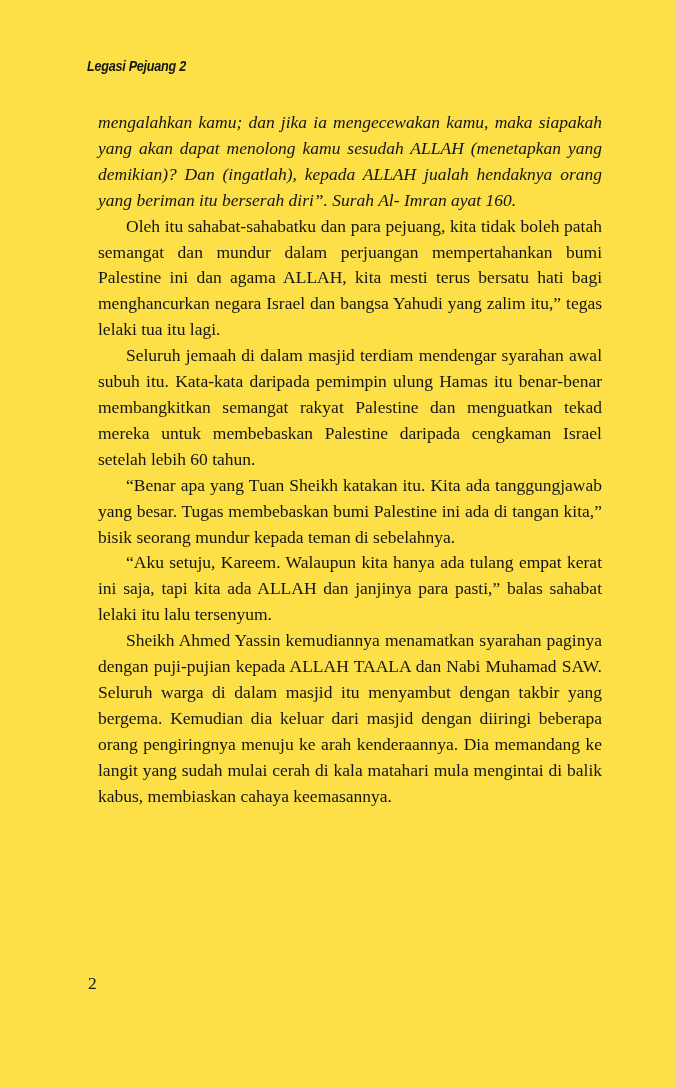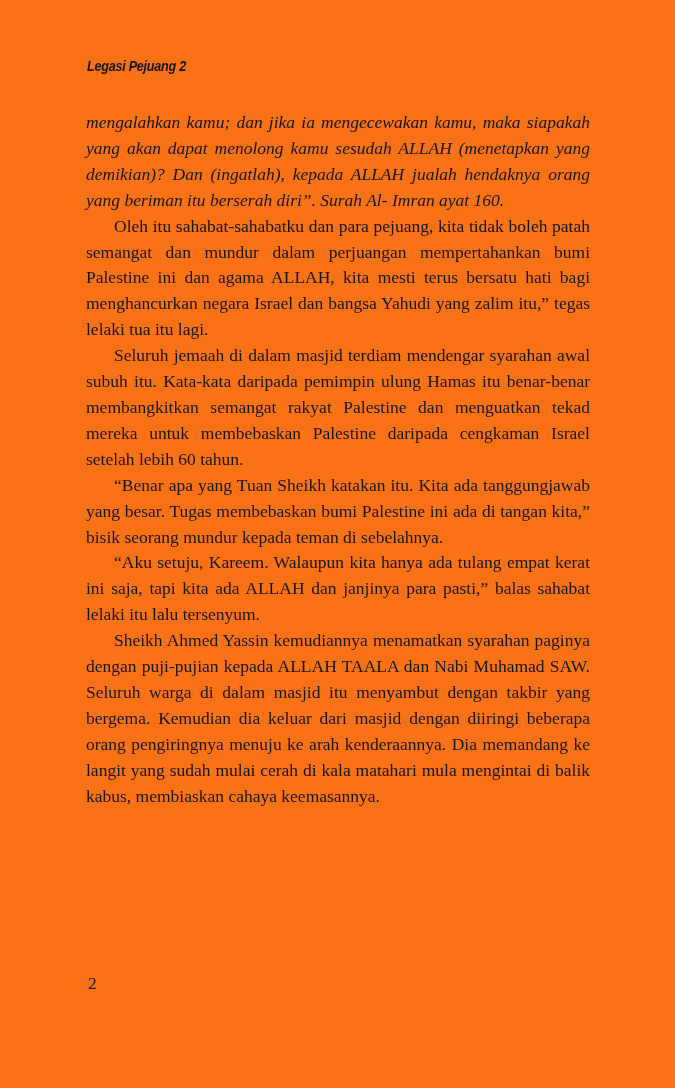--- a/index.html
+++ b/index.html
@@ -4,42 +4,42 @@
 <style>
   html, body {
     margin: 0;
     padding: 0;
     background: #e8e8e8;
   }
   .page {
     position: relative;
     width: 675px;
     height: 1088px;
-    background: #f97316;
+    background: #fde047;
     font-family: "Liberation Serif", serif;
     color: #141414;
     overflow: hidden;
     margin: 0 auto;
   }
   .running-header {
     position: absolute;
     left: 87px;
     top: 57px;
     font-family: "Liberation Sans", sans-serif;
     font-weight: 700;
     font-style: italic;
     font-size: 15px;
     letter-spacing: -0.3px;
     transform: scaleX(0.84);
     transform-origin: left center;
     white-space: nowrap;
   }
   .body-text {
     position: absolute;
-    left: 86px;
+    left: 98px;
     top: 110px;
     width: 504px;
     font-size: 17.5px;
     line-height: 25.9px;
     text-align: justify;
     text-justify: inter-word;
   }
   .body-text p {
     margin: 0;
     padding: 0;

